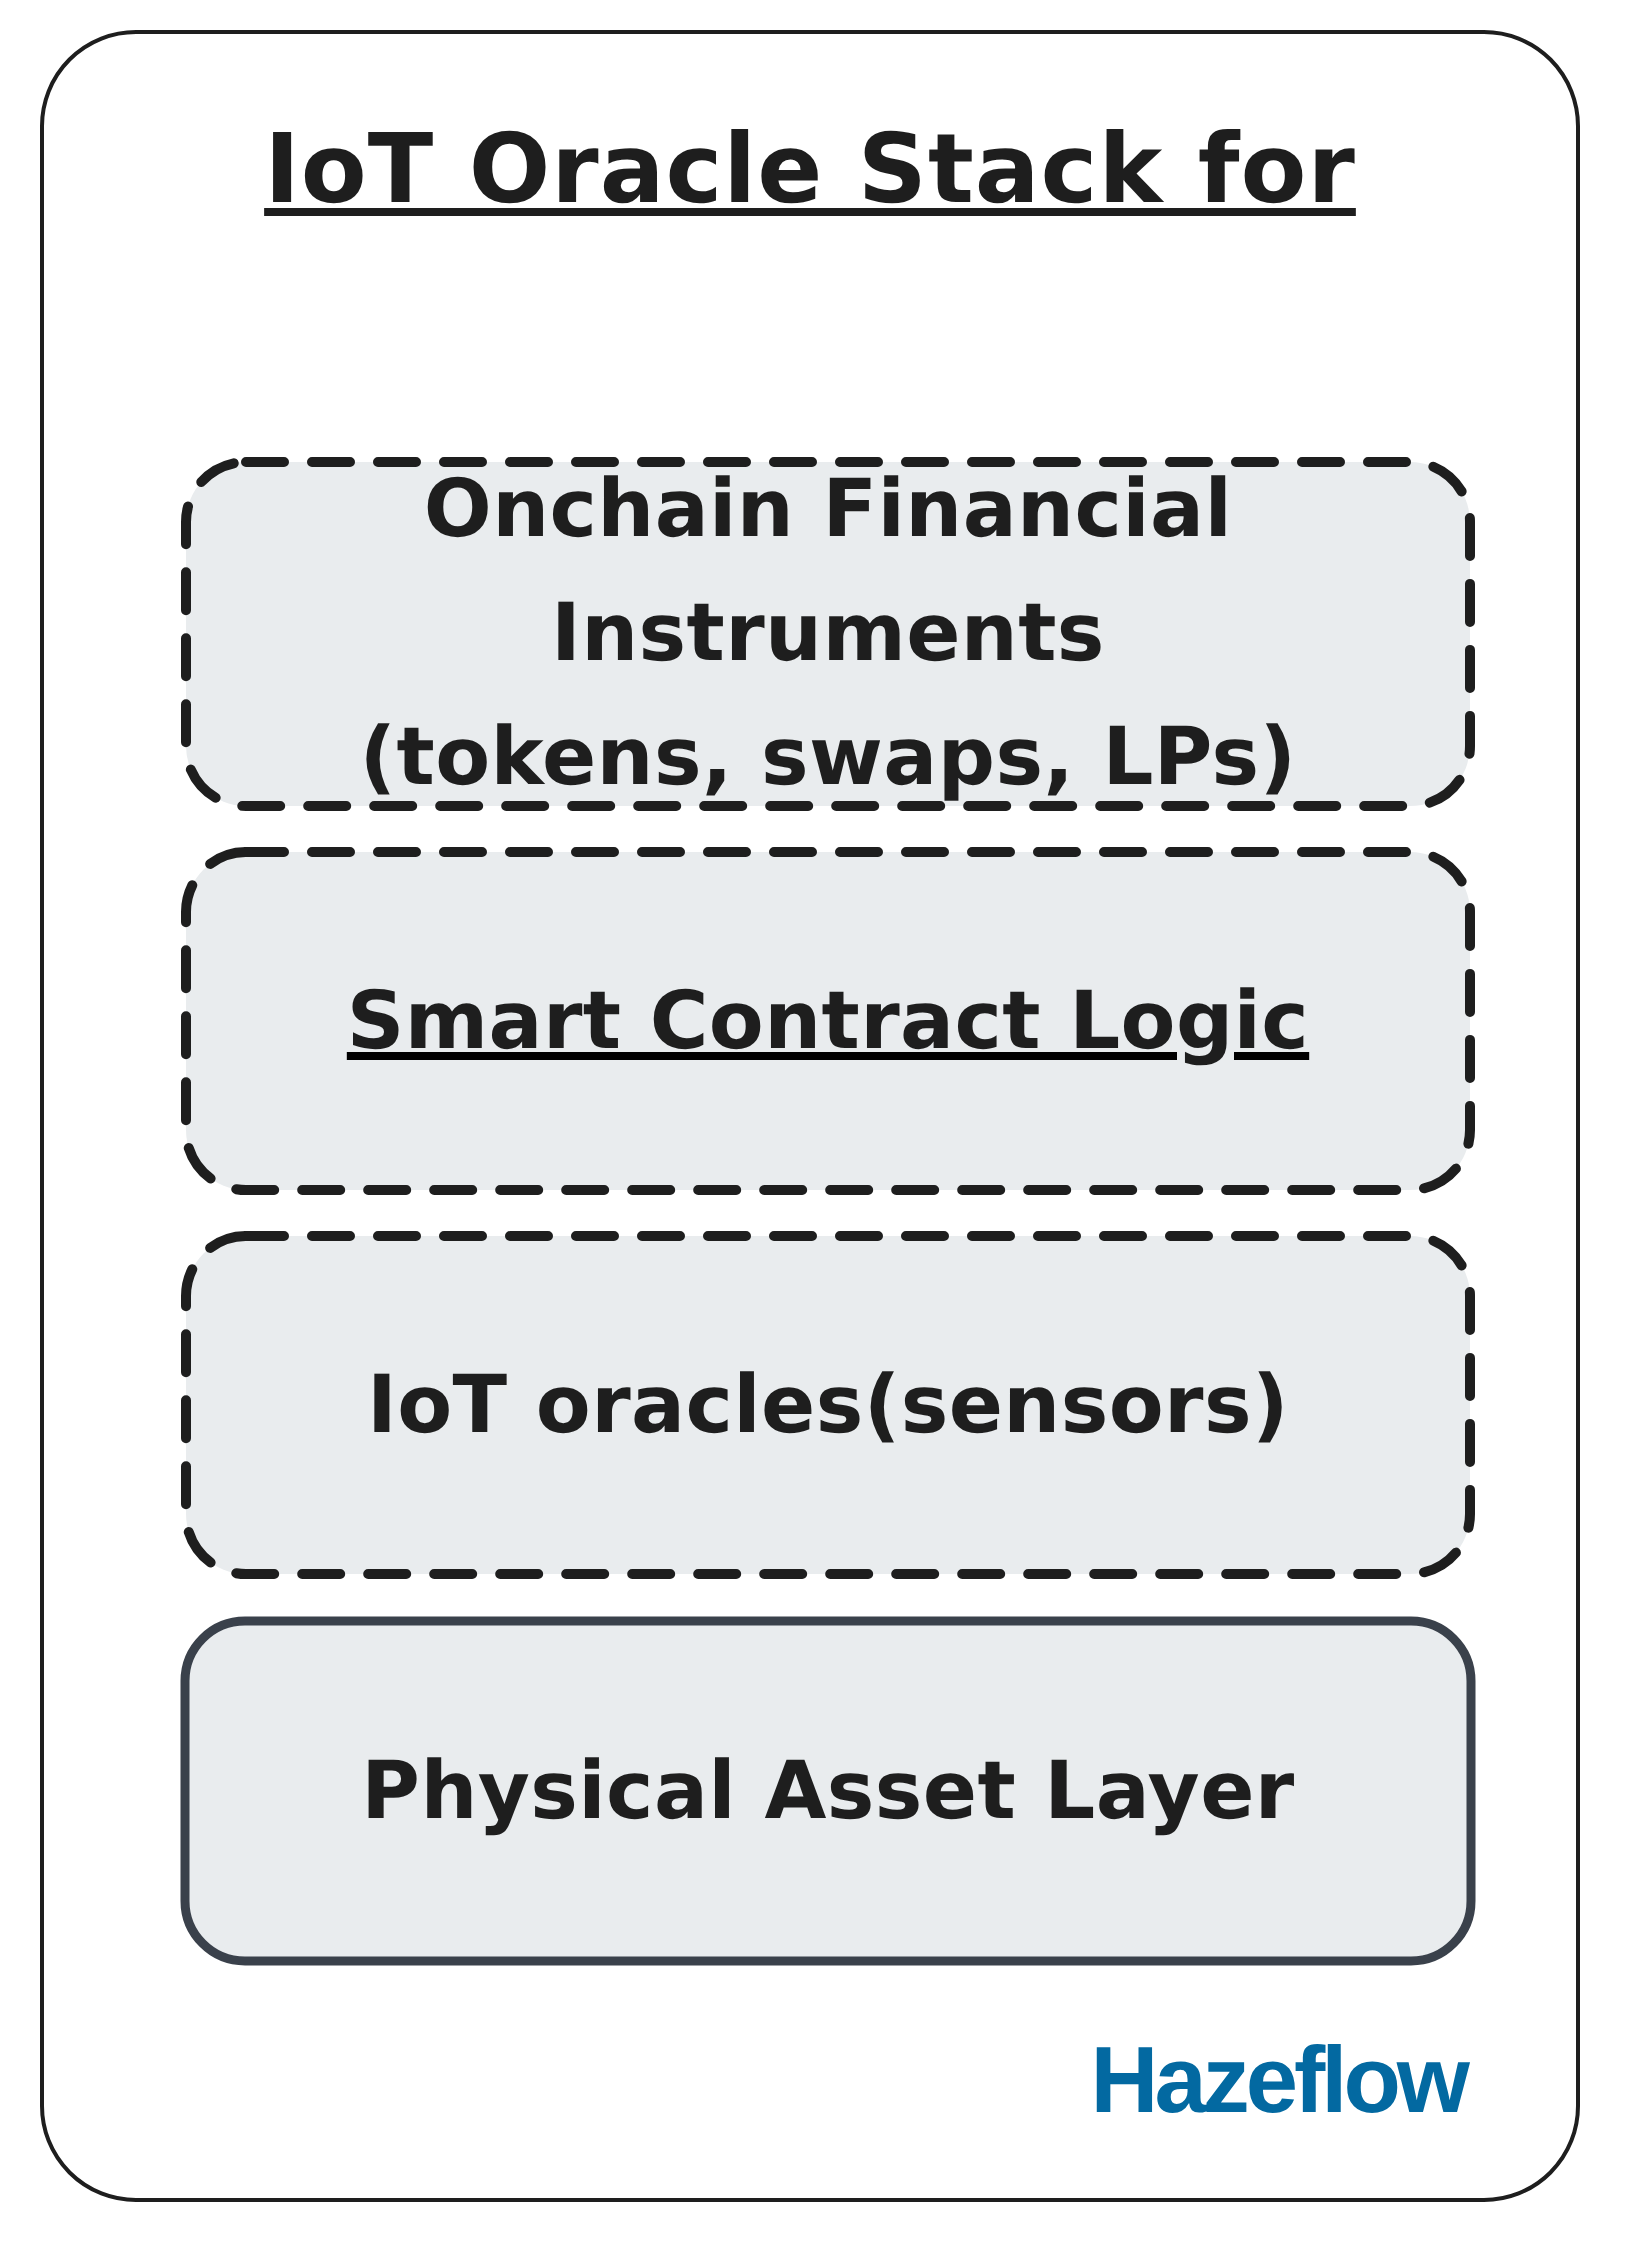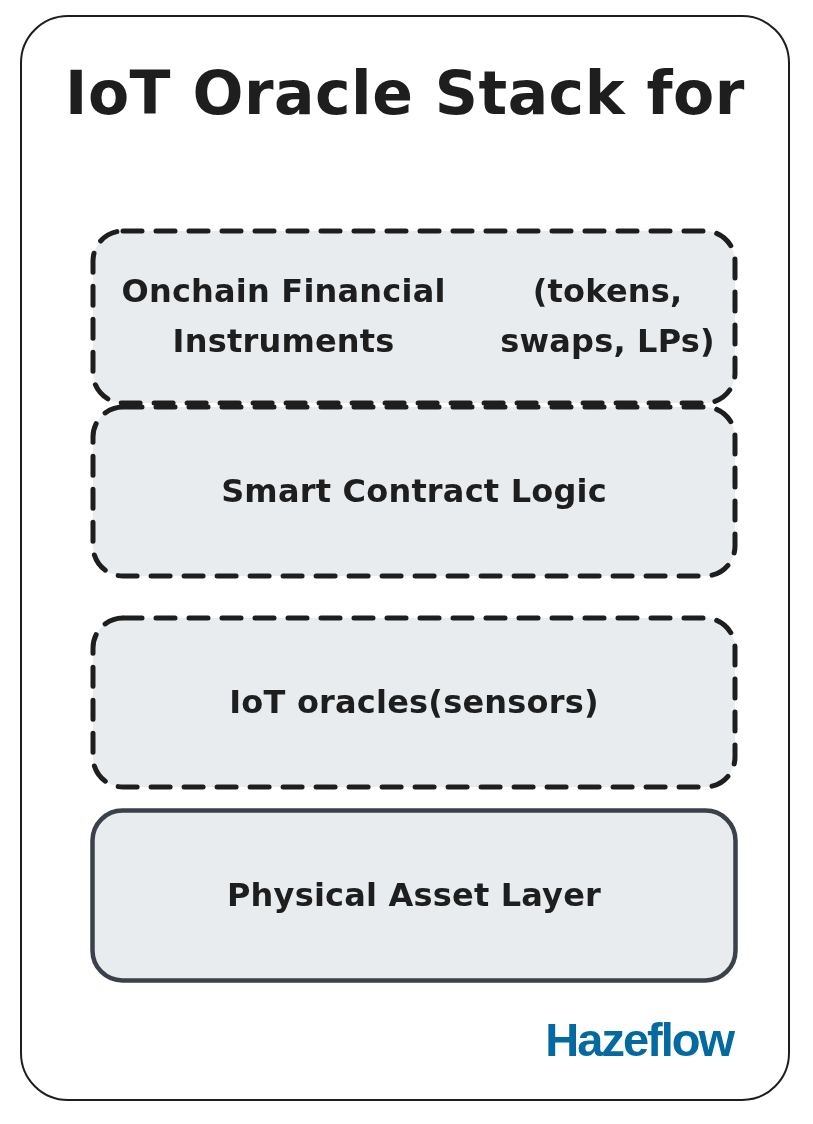--- a/index.html
+++ b/index.html
@@ -25,54 +25,55 @@
     border-radius: 48px;
     background: #ffffff;
   }
   .diagram-title {
     position: absolute;
     left: 20px;
     top: 52px;
     width: 770px;
     text-align: center;
     color: #1e1e1e;
-    font-size: 60px;
+    font-size: 48px;
     font-weight: 700;
     line-height: 1.38;
     letter-spacing: 0.5px;
+    text-decoration: underline;
   }
   .layer {
     position: absolute;
     left: 90px;
     width: 648px;
   }
   .layer svg {
     position: absolute;
     left: 0;
     top: 0;
     display: block;
   }
   .layer .label {
     position: relative;
     z-index: 2;
     width: 100%;
     height: 100%;
     display: flex;
-    flex-direction: row;
+    flex-direction: column;
     align-items: center;
     justify-content: center;
     text-align: center;
     color: #1e1e1e;
-    font-size: 32px;
+    font-size: 40px;
     font-weight: 700;
     line-height: 1.55;
     letter-spacing: 0.2px;
   }
   #layer-1 { top: 228px; height: 178px; }
-  #layer-2 { top: 404px; height: 175px; }
+  #layer-2 { top: 423px; height: 175px; text-decoration: underline; }
   #layer-3 { top: 615px; height: 175px; }
   #layer-4 { top: 808px; height: 175px; }
   .logo {
     position: absolute;
     left: 20px;
     top: 1012px;
     width: 713px;
     text-align: right;
     color: #0369a1;
     font-family: "Liberation Sans", sans-serif;

